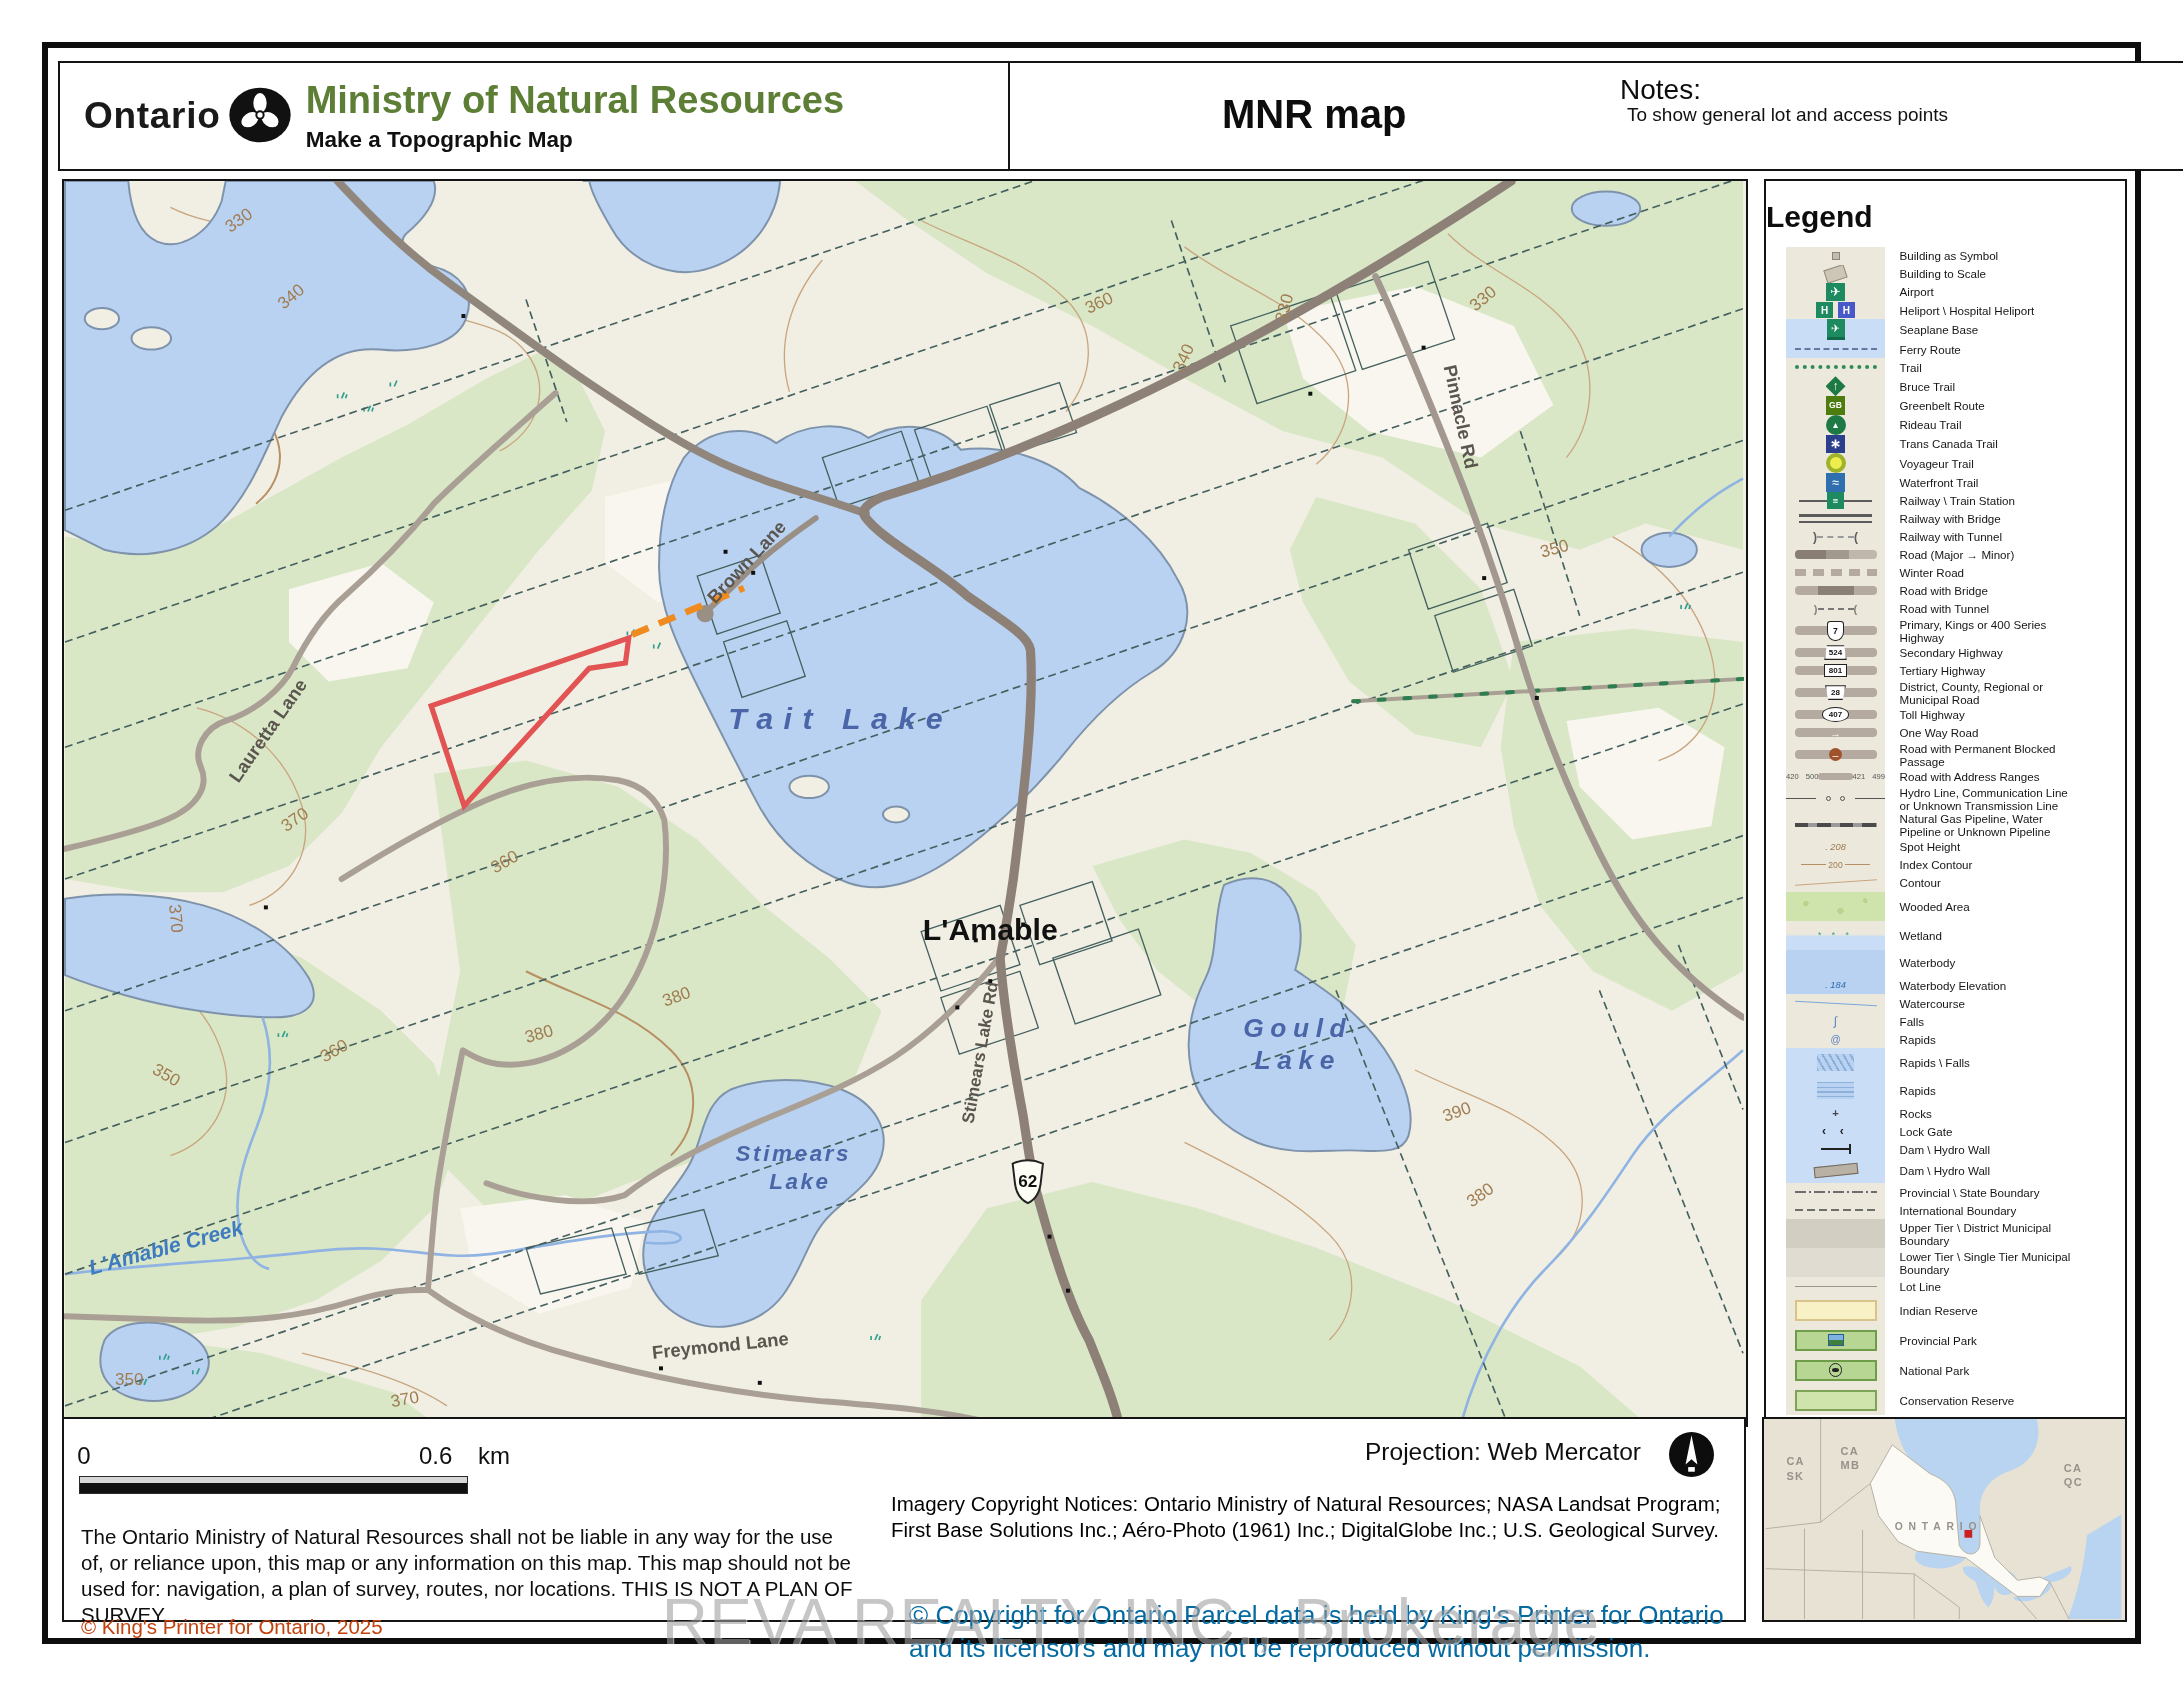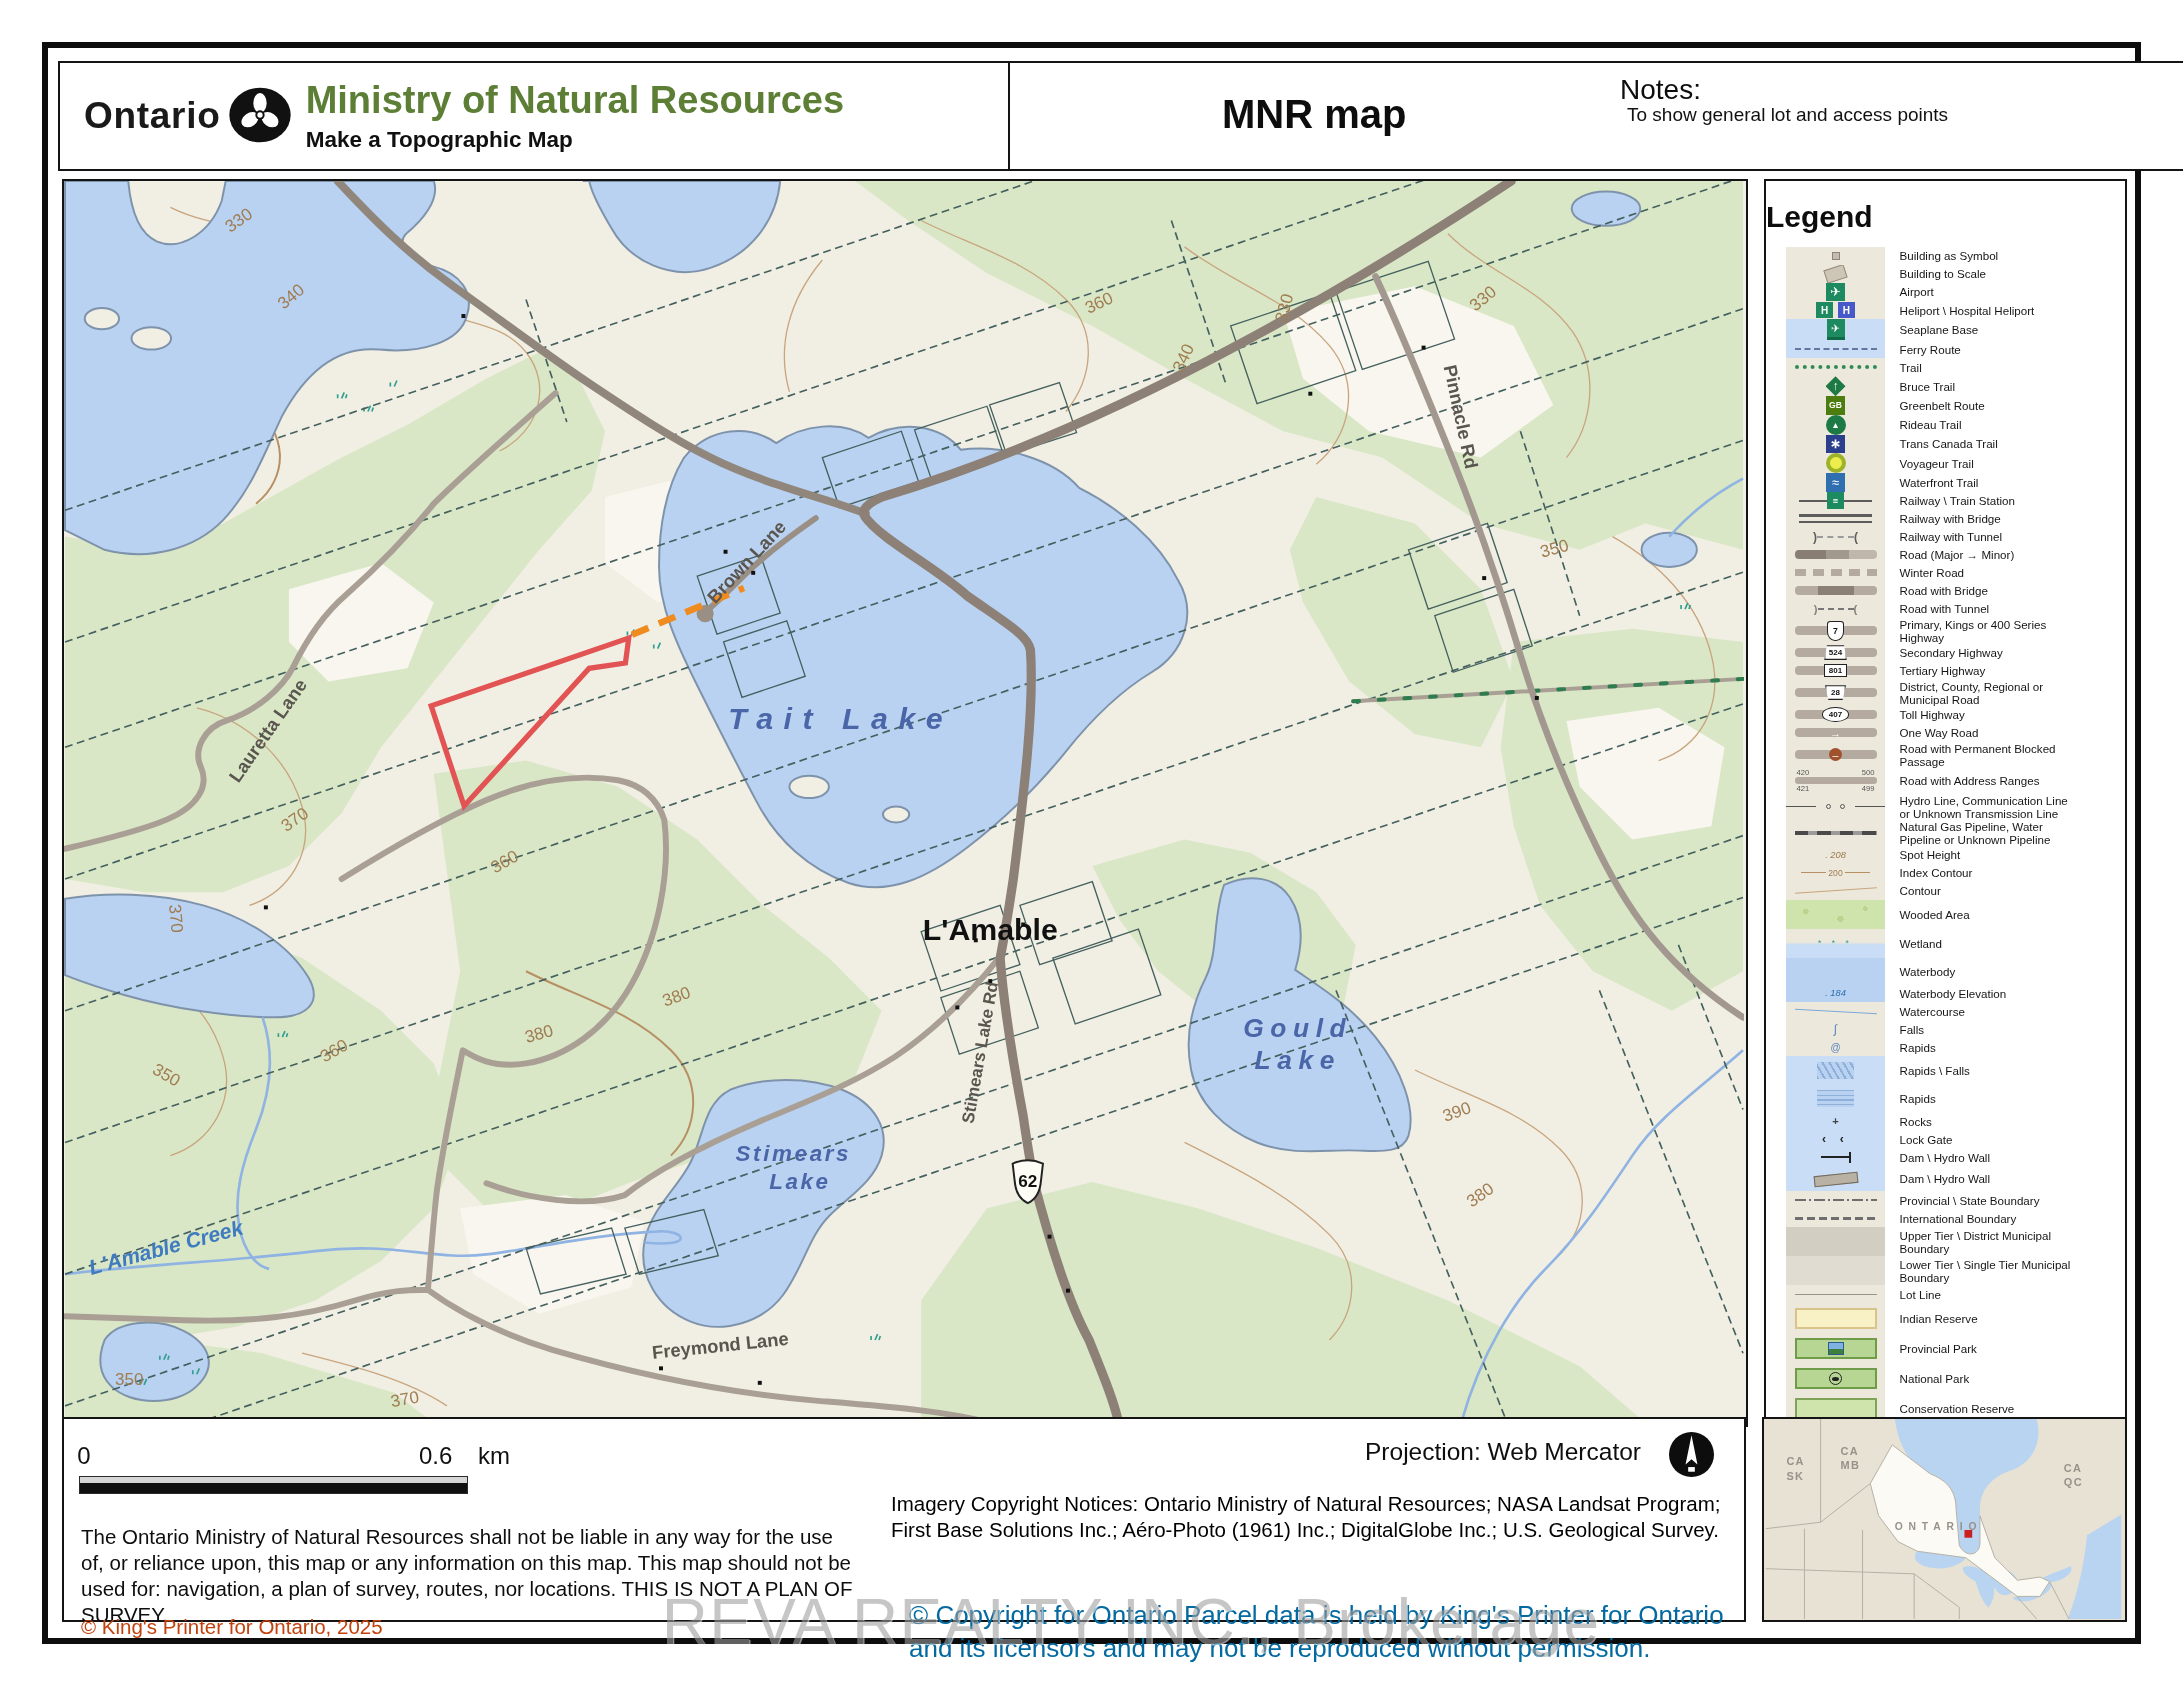--- a/index.html
+++ b/index.html
@@ -63,21 +63,21 @@
   .i-roadtun i{width:36px;border-top:2px dashed #777}
   .rbar{position:relative;width:82px;height:8.6px;border-radius:4px;background:#b4aa9f;display:flex;align-items:center;justify-content:center}
   .bdg{position:absolute;background:#fff;color:#111;border:1.3px solid #222;font-weight:bold;display:flex;align-items:center;justify-content:center}
   .bdg-crown{width:17px;height:20px;font-size:8.6px;border-radius:3.3px 3.3px 46% 46%}
   .bdg-trap{width:22.5px;height:14.6px;font-size:8px;clip-path:polygon(12% 0,88% 0,100% 100%,0 100%);box-shadow:inset 0 0 0 1.3px #222;border:none}
   .bdg-rect{width:22.5px;height:13.2px;font-size:8px}
   .bdg-dist{width:21px;height:14.6px;font-size:8px;clip-path:polygon(0 0,100% 0,84% 100%,16% 100%);box-shadow:inset 0 0 0 1.3px #222;border:none}
   .bdg-oval{width:26.5px;height:14.6px;font-size:8px;border-radius:50%}
   .i-oneway .rbar::before{content:"→";color:#fff;font-size:10.6px;font-weight:bold}
   .i-blocked .rbar::before{content:"–";width:13.2px;height:13.2px;border-radius:50%;background:#a0522d;color:#fff;font-size:10.6px;display:flex;align-items:center;justify-content:center}
-  .i-addr{flex-direction:column;justify-content:center;font-size:7.6px;color:#555;line-height:1.25}
+  .i-addr{flex-direction:row;justify-content:center;font-size:7.6px;color:#555;line-height:1.25}
   .arow{display:flex;justify-content:space-between;width:78px}
   .arow i{font-style:normal}
   .abar{width:82px;height:7.3px;background:#b4aa9f;border-radius:3.3px}
   .i-hydro{gap:9.3px}
   .i-hydro::before,.i-hydro::after{content:"";flex:1;border-top:1.3px solid #555}
   .i-hydro i{width:5.3px;height:5.3px;border:1.3px solid #555;border-radius:50%;background:#ece8db}
   .i-pipe::before{content:"";width:82px;height:4px;background:repeating-linear-gradient(90deg,#4a4a4a 0 13.2px,#9a9a9a 13.2px 22.5px)}
   .i-spot{color:#9c7a50;font-size:9.3px;font-style:italic}
   .i-idx{color:#a07c52;font-size:8.6px;gap:2.6px}
   .i-idx::before,.i-idx::after{content:"";width:25px;border-top:1.7px solid #b78f63}

